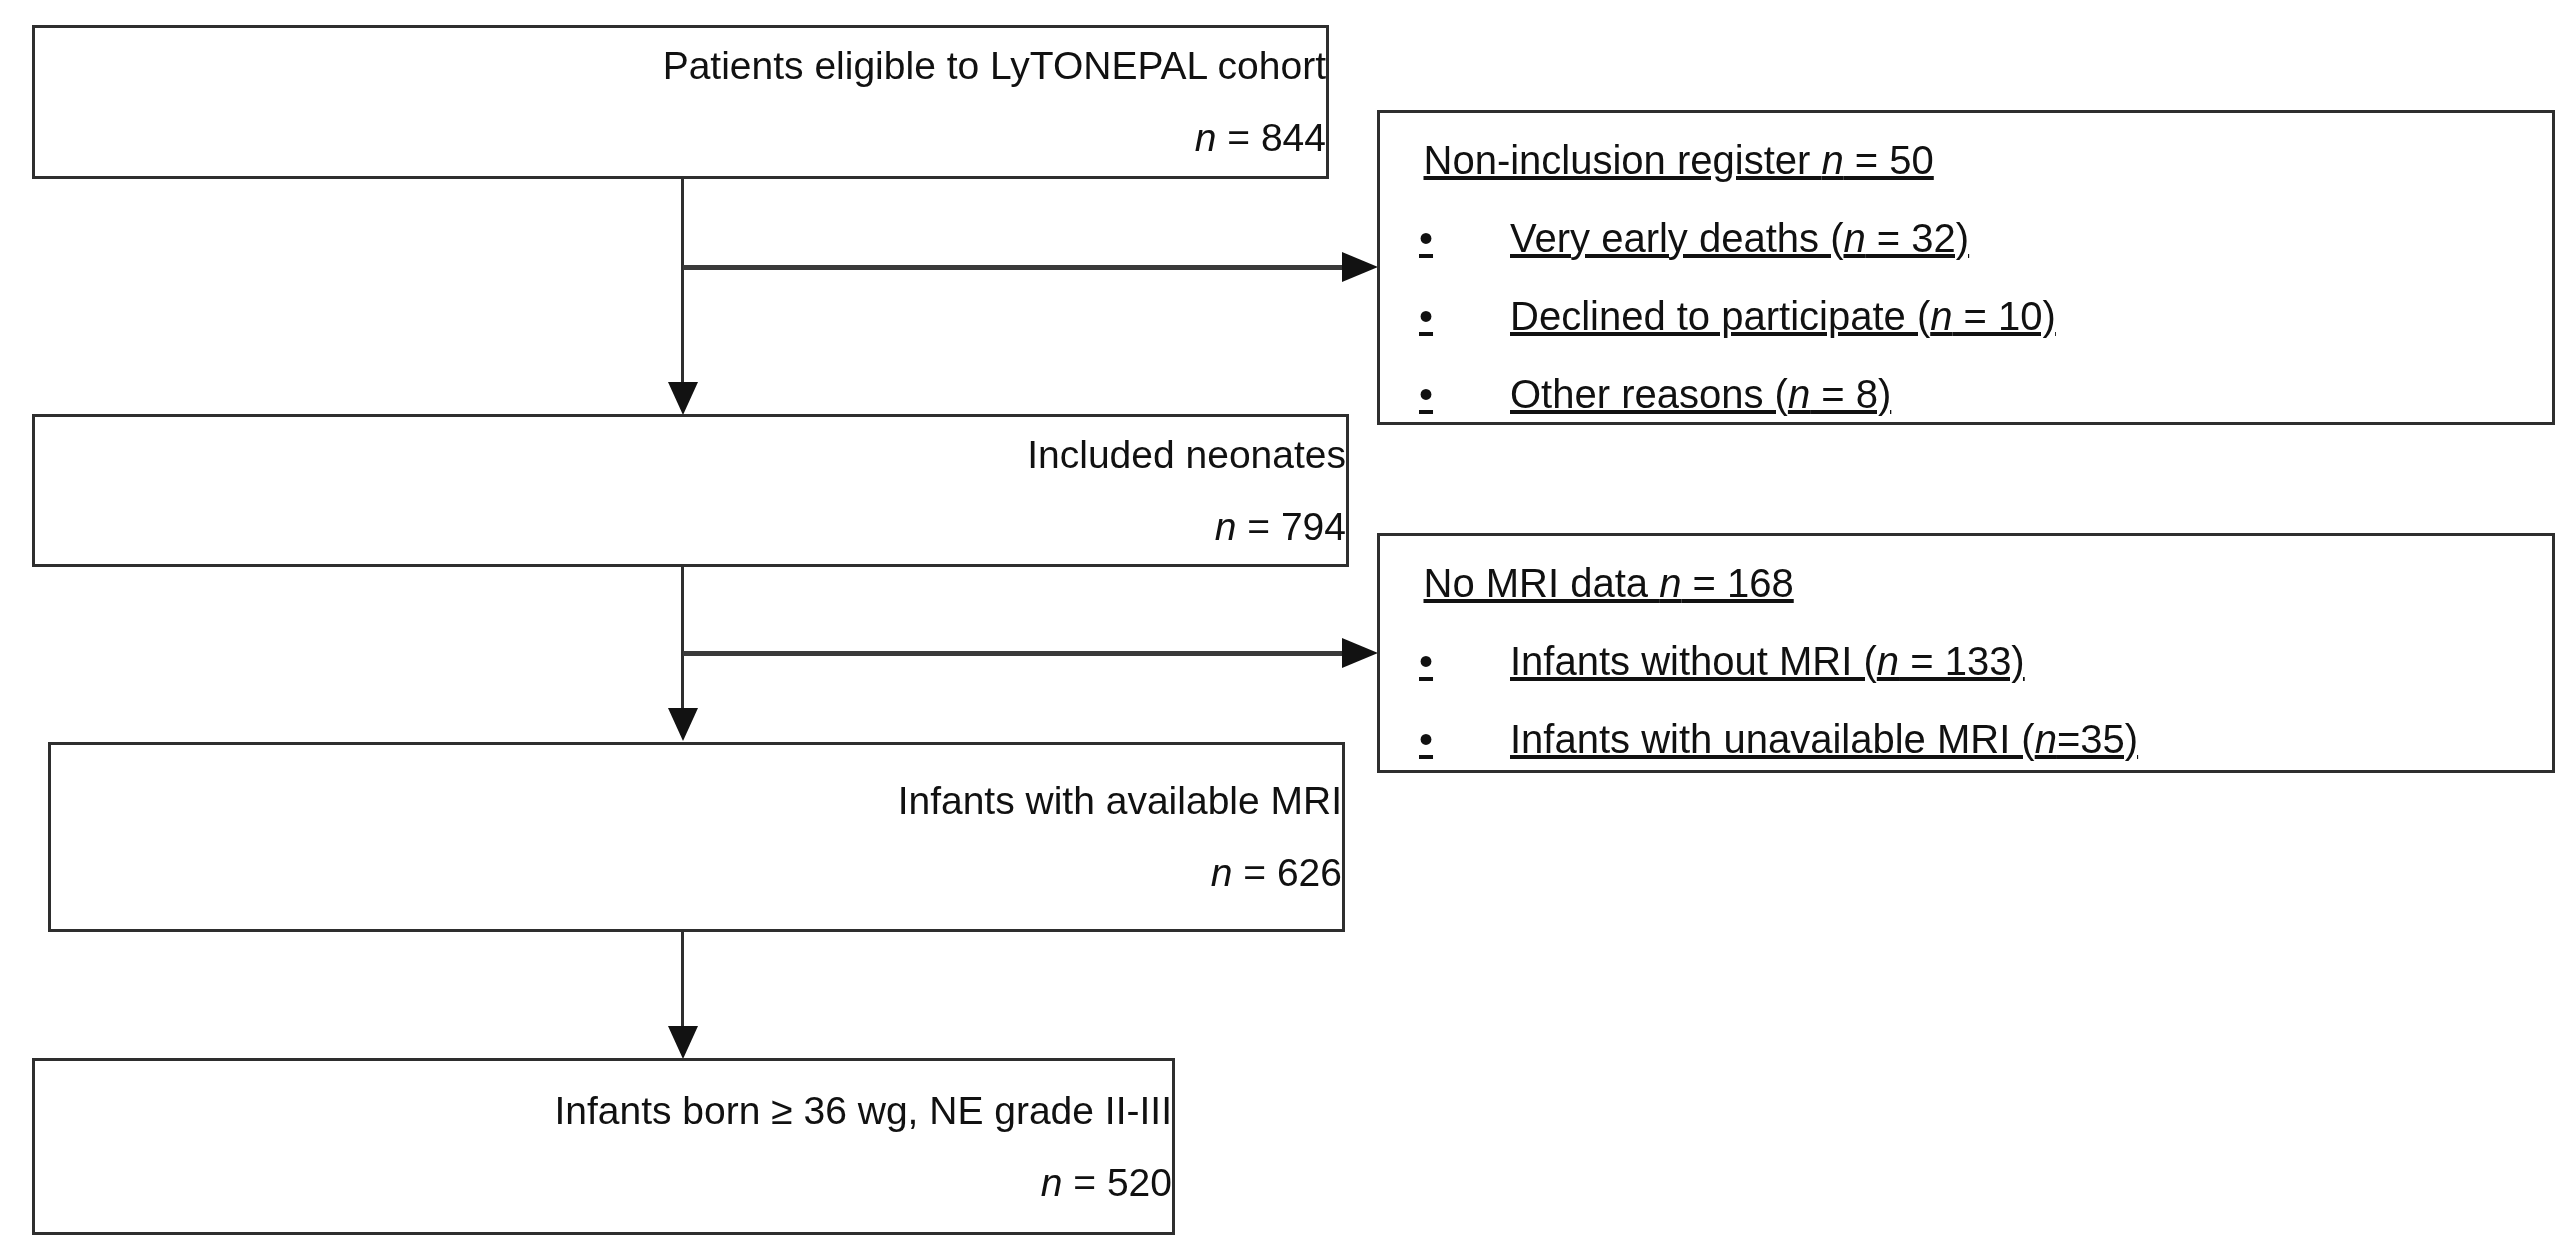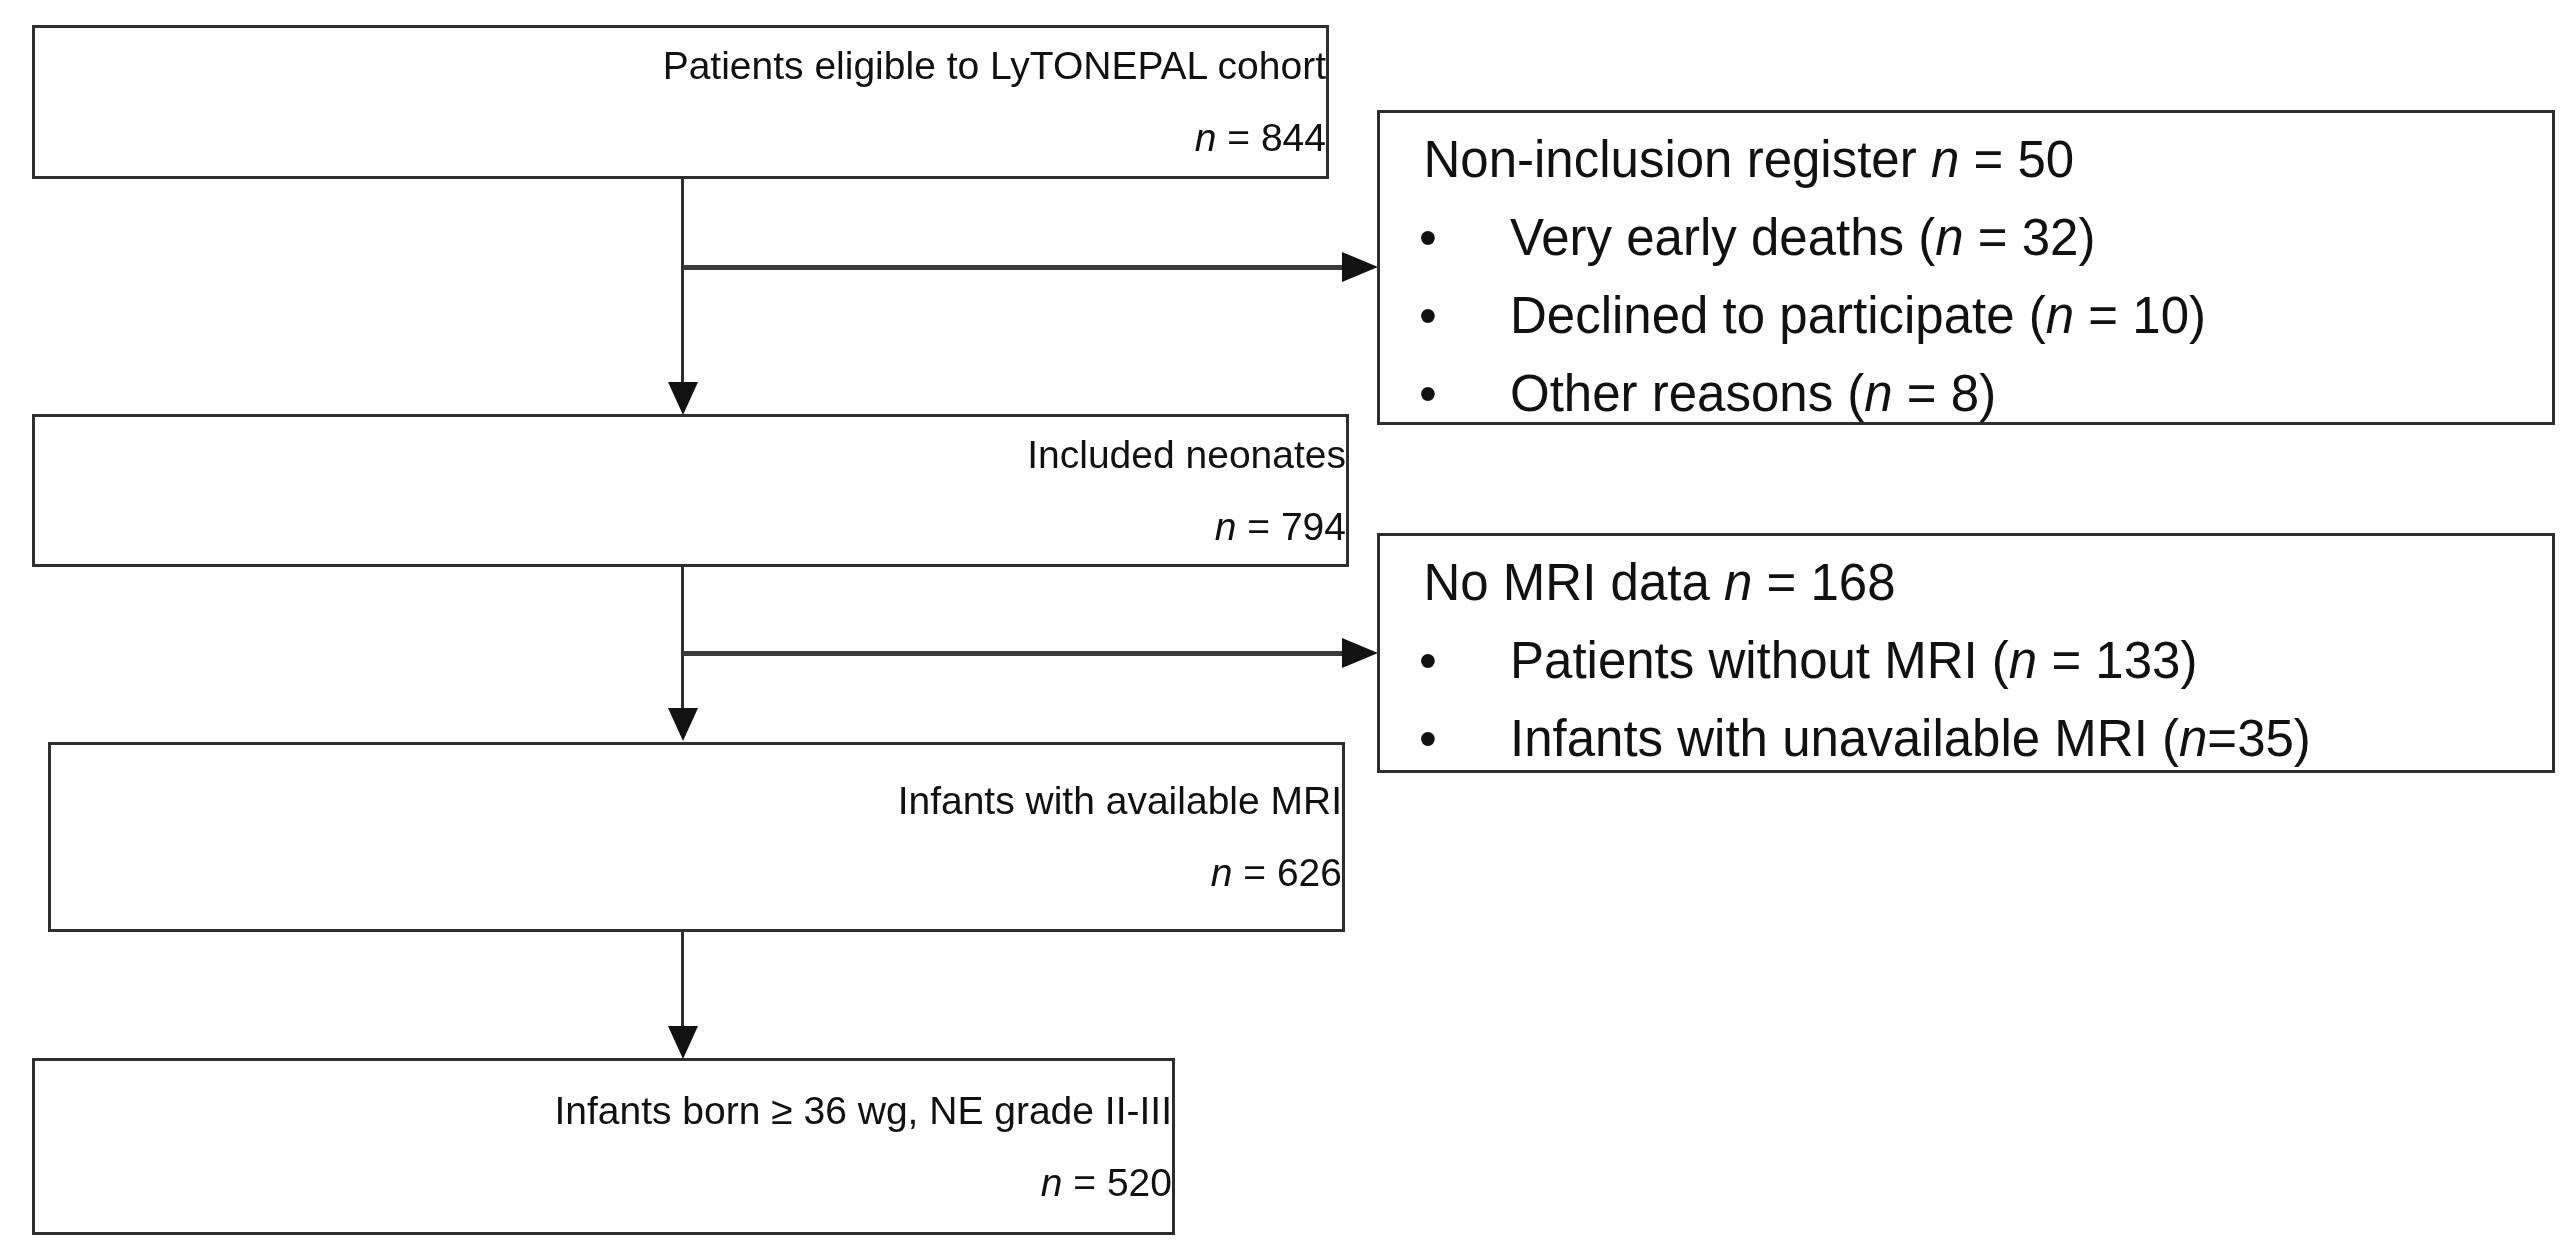--- a/index.html
+++ b/index.html
@@ -28,24 +28,25 @@
     display: flex;
     flex-direction: column;
     justify-content: center;
     align-items: flex-end;
     text-align: center;
     font-size: 39px;
     line-height: 72px;
     white-space: nowrap;
   }
   .sbox {
-    font-size: 51px;
+    font-size: 40px;
     line-height: 78px;
     padding: 7.5px 15px 0 39px;
     white-space: nowrap;
+    text-decoration: underline;
   }
   .sbox .title { padding-left: 4.5px; }
   .srow { display: flex; }
   .bdot { width: 91px; flex: none; }
   .nvar { font-style: italic; }
   .vline {
     position: absolute;
     width: 3px;
     background: #2e2e2e;
   }
@@ -121,21 +122,21 @@
 
   <div class="hline" style="left:683px; top:651px; width:660px;"></div>
   <div class="arr-right" style="left:1342px; top:638px;"></div>
 
   <div class="box sbox" style="left:1377px; top:533px; width:1178px; height:240px;">
     <div class="title">
       <span>No MRI data </span><span class="nvar">n</span><span> = 168</span>
     </div>
     <div class="srow">
       <span class="bdot">•</span>
-      <span><span>Patients without MRI (</span><span class="nvar">n</span><span> = 133)</span></span>
+      <span><span>Infants without MRI (</span><span class="nvar">n</span><span> = 133)</span></span>
     </div>
     <div class="srow">
       <span class="bdot">•</span>
       <span><span>Infants with unavailable MRI (</span><span class="nvar">n</span><span>=35)</span></span>
     </div>
   </div>
 
   <div class="box mbox" style="left:48px; top:742px; width:1297px; height:190px;">
     <div>
       <span>Infants with available MRI</span>

